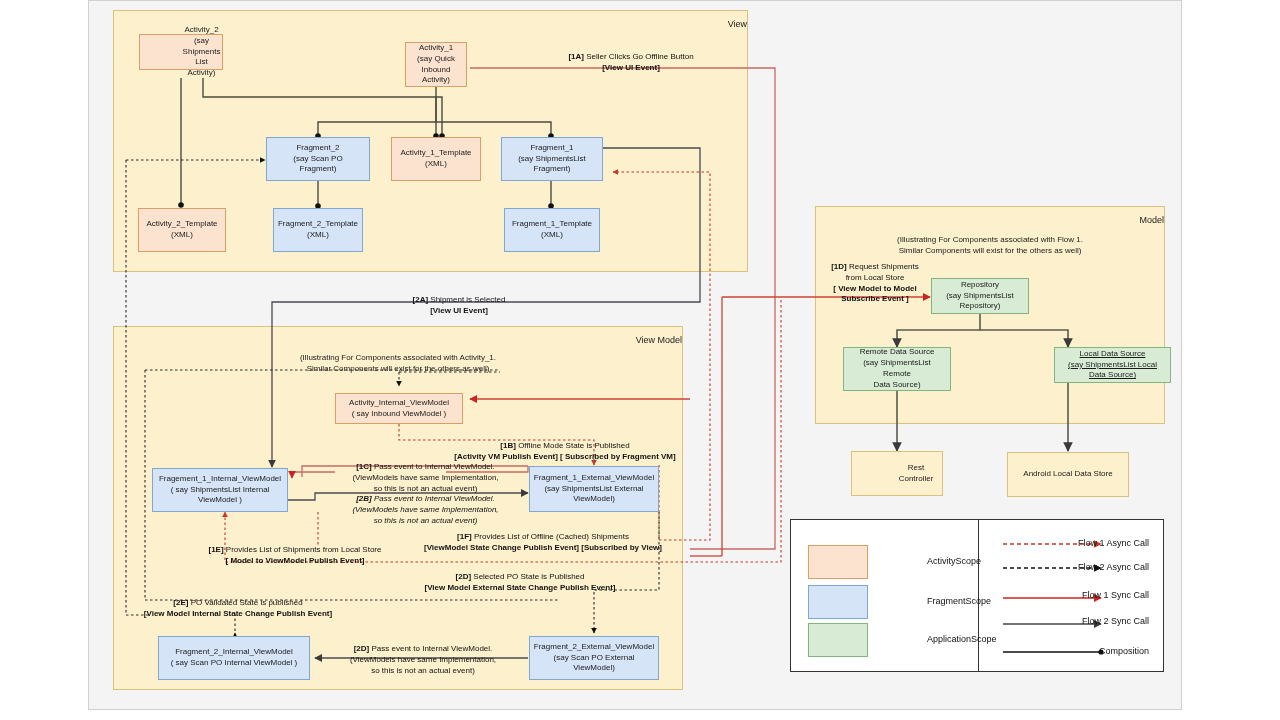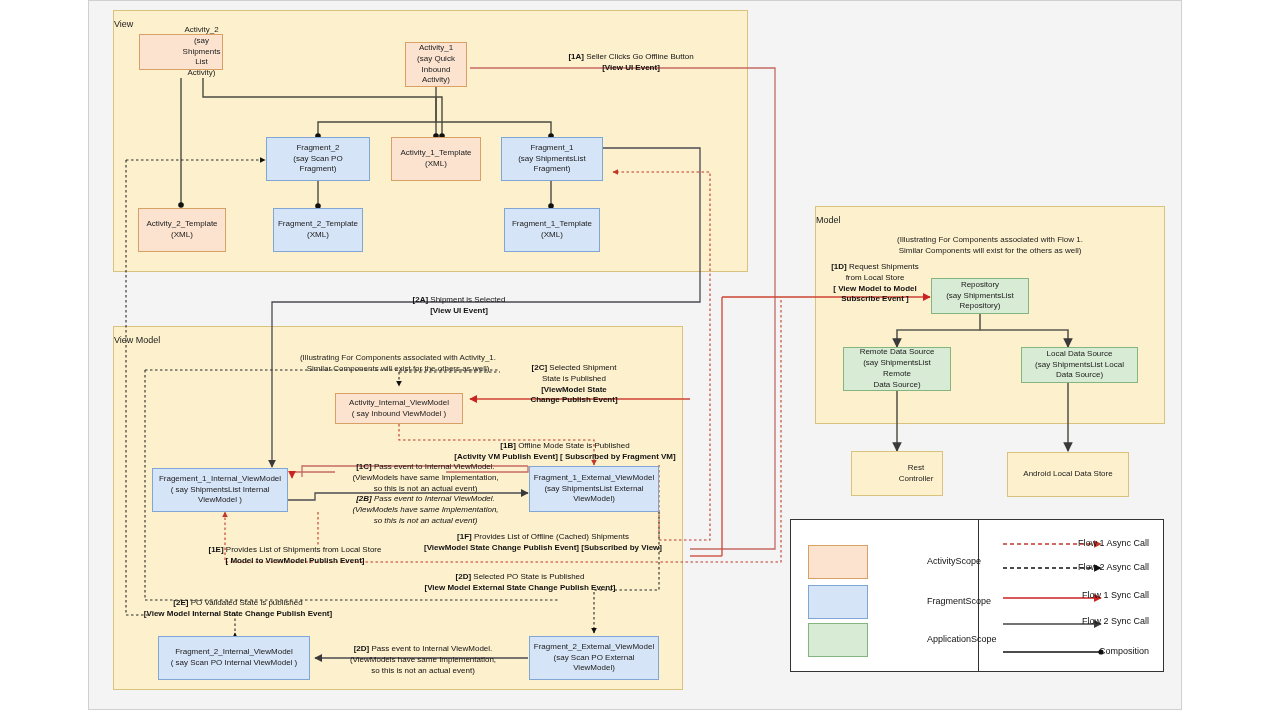--- a/index.html
+++ b/index.html
@@ -4,21 +4,21 @@
 <style>
   html,body{margin:0;padding:0;background:#ffffff;}
   body{width:1280px;height:720px;overflow:hidden;
        font-family:"Liberation Sans","DejaVu Sans",sans-serif;}
   #canvas{position:absolute;left:88px;top:0px;width:1094px;height:710px;
           background:#f4f4f4;border:1px solid #d0d0d0;box-sizing:border-box;}
   #stage{position:absolute;left:0;top:0;width:1280px;height:720px;}
   svg#wires{position:absolute;left:0;top:0;width:1280px;height:720px;overflow:visible;}
 
   .grp{position:absolute;background:#fdf0cd;border:1px solid #d9c27e;box-sizing:border-box;}
-  .grp-title{position:absolute;left:0;right:0;top:8px;text-align:left;
+  .grp-title{position:absolute;left:0;right:0;top:8px;text-align:right;
              font-size:9px;color:#1a1a1a;}
   .grp-sub{position:absolute;left:0;right:0;text-align:center;font-size:8px;
            color:#1a1a1a;line-height:1.35;}
 
   .node{position:absolute;box-sizing:border-box;display:flex;align-items:center;
         justify-content:center;text-align:center;font-size:8px;color:#1a1a1a;
         line-height:1.35;padding:2px 3px;}
   .act{background:#fbe3d0;border:1px solid #d9a066;}
   .frag{background:#d6e4f7;border:1px solid #7fa6d4;}
   .app{background:#d8ecd5;border:1px solid #85b57f;}
@@ -193,21 +193,21 @@
 
   <div class="node app" style="left:931px;top:278px;width:98px;height:36px;white-space:pre-line;">Repository
 (say ShipmentsList
 Repository)</div>
 
   <div class="node app" style="left:843px;top:347px;width:108px;height:44px;white-space:pre-line;">Remote Data Source
 (say ShipmentsList
 Remote
 Data Source)</div>
 
-  <div class="node app" style="left:1021px;top:347px;width:117px;height:36px;white-space:pre-line;">Local Data Source
+  <div class="node app" style="left:1054px;top:347px;width:117px;height:36px;white-space:pre-line;text-decoration:underline;">Local Data Source
 (say ShipmentsList Local
 Data Source)</div>
 
   <div class="node plain" style="left:851px;top:451px;width:92px;height:45px;padding-left:41px;">Rest Controller</div>
 
   <div class="node plain" style="left:1007px;top:452px;width:122px;height:45px;">Android Local Data Store</div>
 
   <div class="node act" style="left:335px;top:393px;width:128px;height:31px;white-space:pre-line;">Activity_Internal_ViewModel
 ( say Inbound ViewModel )</div>
 
@@ -235,26 +235,20 @@
     <b>[View UI Event]</b>
   </div>
 
   <div class="lbl" style="left:810px;top:262px;width:130px;">
     <span><b>[1D]</b><span> Request Shipments</span></span><br>
     <span>from Local Store</span><br>
     <b style="white-space:pre-line;">[ View Model to Model
 Subscribe Event ]</b>
   </div>
 
-  <div class="lbl" style="left:504px;top:363px;width:140px;">
-    <span><b>[2C]</b><span> Selected Shipment</span></span><br>
-    <span>State is Published</span><br>
-    <b style="white-space:pre-line;">[ViewModel State
-Change Publish Event]</b>
-  </div>
 
   <div class="lbl" style="left:440px;top:441px;width:250px;">
     <span><b>[1B]</b><span> Offline Mode State is Published</span></span><br>
     <b>[Activity VM Publish Event] [ Subscribed by Fragment VM]</b>
   </div>
 
   <div class="lbl" style="left:318px;top:462px;width:215px;">
     <span><b>[1C]</b><span> Pass event to Internal ViewModel.</span></span><br>
     <span>(ViewModels have same Implementation,</span><br>
     <span>so this is not an actual event)</span>

